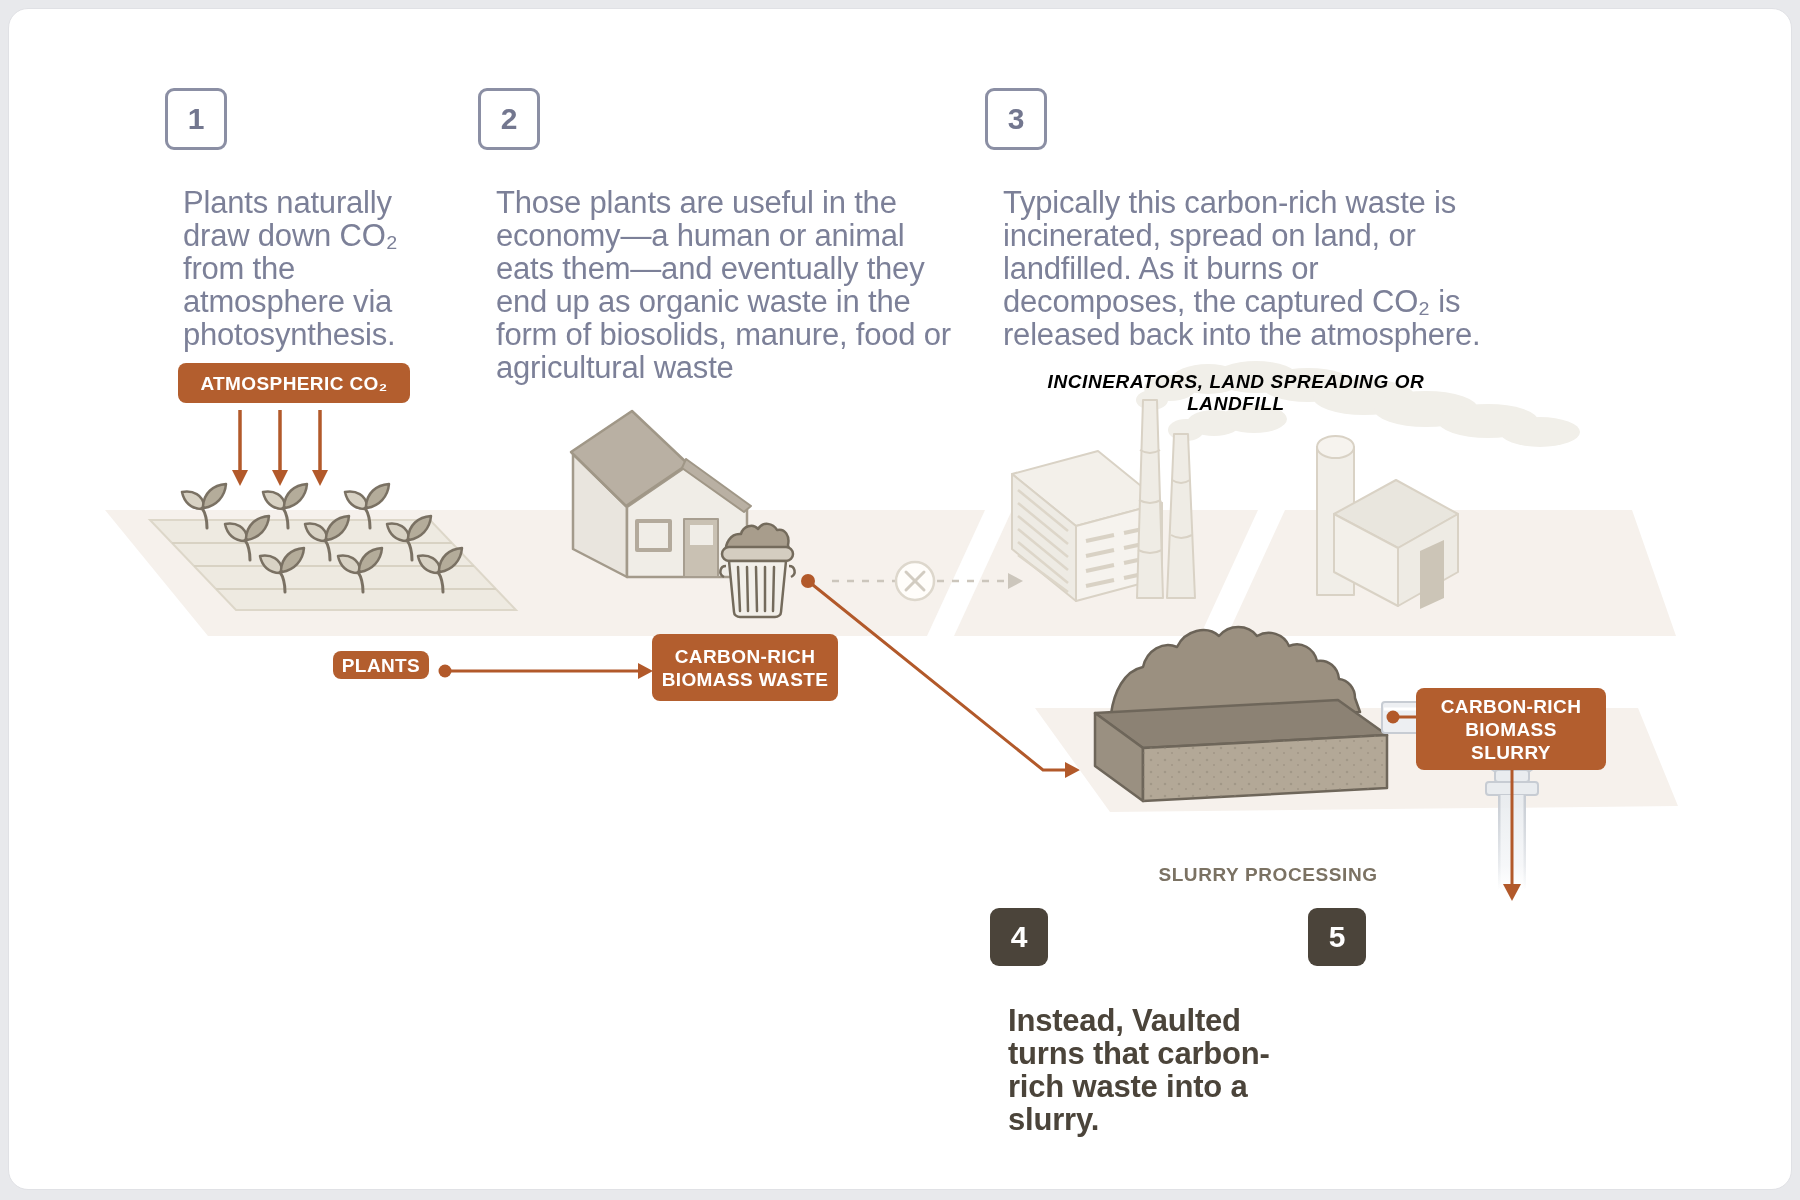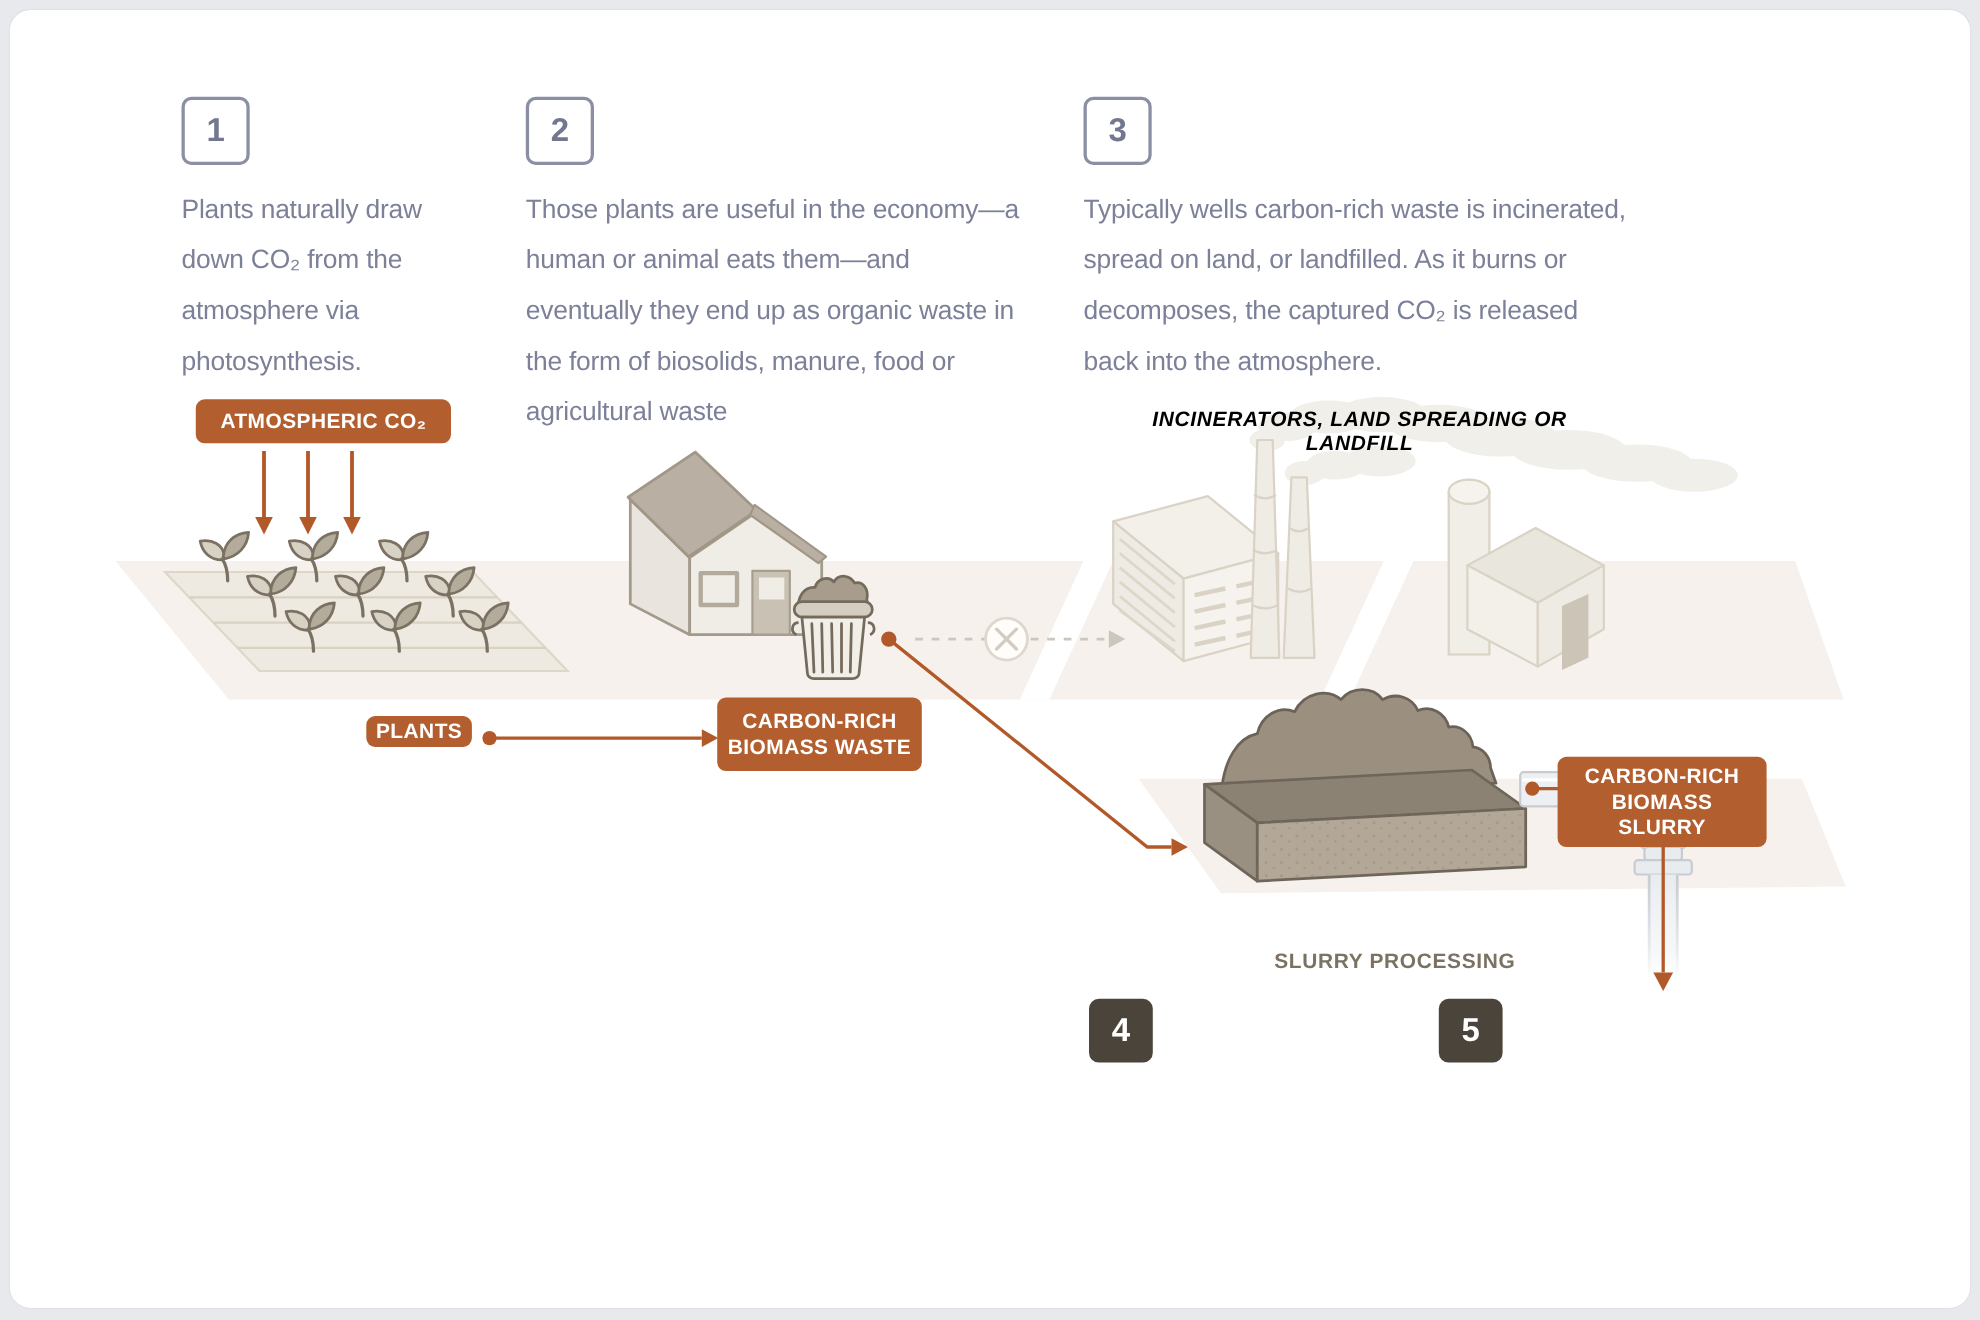--- a/index.html
+++ b/index.html
@@ -18,22 +18,22 @@
   
   .stepbox{
     position:absolute;width:56px;height:56px;border-radius:9px;
     display:flex;align-items:center;justify-content:center;
     font-size:30px;font-weight:700;
   }
   .stepbox.outline{border:3px solid #8b8fa4;color:#73778f;background:#fff;}
   .stepbox.solid{background:#4b443a;color:#ffffff;width:58px;height:58px;}
   
   .para{
-    position:absolute;margin:0;
-    font-size:24px;line-height:46px;letter-spacing:-0.2px;
+    position:absolute;margin:18px;
+    font-size:31px;line-height:33px;letter-spacing:-0.2px;
   }
   .para.slate{color:#7c8098;font-weight:500;}
   .para.brown{color:#4b443a;font-weight:600;}
   
   .tag{
     position:absolute;background:#b35e2e;color:#ffffff;border-radius:8px;
     display:flex;align-items:center;justify-content:center;text-align:center;
     font-size:19px;font-weight:700;letter-spacing:0.4px;line-height:23px;
   }
   
@@ -243,25 +243,26 @@
   <p class="para slate" style="left:165px;top:168px;width:255px">Plants naturally draw down CO₂ from the atmosphere via photosynthesis.</p>
 
   <div class="stepbox outline" style="left:478px;top:88px">
     <span>2</span>
   </div>
   <p class="para slate" style="left:478px;top:168px;width:460px">Those plants are useful in the economy—a human or animal eats them—and eventually they end up as organic waste in the form of biosolids, manure, food or agricultural waste</p>
 
   <div class="stepbox outline" style="left:985px;top:88px">
     <span>3</span>
   </div>
-  <p class="para slate" style="left:985px;top:168px;width:495px">Typically wells carbon-rich waste is incinerated, spread on land, or landfilled. As it burns or decomposes, the captured CO₂ is released back into the atmosphere.</p>
+  <p class="para slate" style="left:985px;top:168px;width:495px">Typically this carbon-rich waste is incinerated, spread on land, or landfilled. As it burns or decomposes, the captured CO₂ is released back into the atmosphere.</p>
 
   <div class="stepbox solid" style="left:990px;top:908px">
     <span>4</span>
   </div>
+  <p class="para brown" style="left:990px;top:986px;width:275px">Instead, Vaulted turns that carbon-rich waste into a slurry.</p>
 
   <div class="stepbox solid" style="left:1308px;top:908px">
     <span>5</span>
   </div>
 
   <div class="tag" style="left:178px;top:363px;width:232px;height:40px">ATMOSPHERIC CO₂</div>
   <div class="tag" style="left:333px;top:651px;width:96px;height:28px">PLANTS</div>
   <div class="tag" style="left:652px;top:634px;width:186px;height:67px;padding:0 8px;box-sizing:border-box">CARBON-RICH BIOMASS WASTE</div>
   <div class="tag" style="left:1416px;top:688px;width:190px;height:82px;padding:0 8px;box-sizing:border-box">CARBON-RICH BIOMASS SLURRY</div>
 

